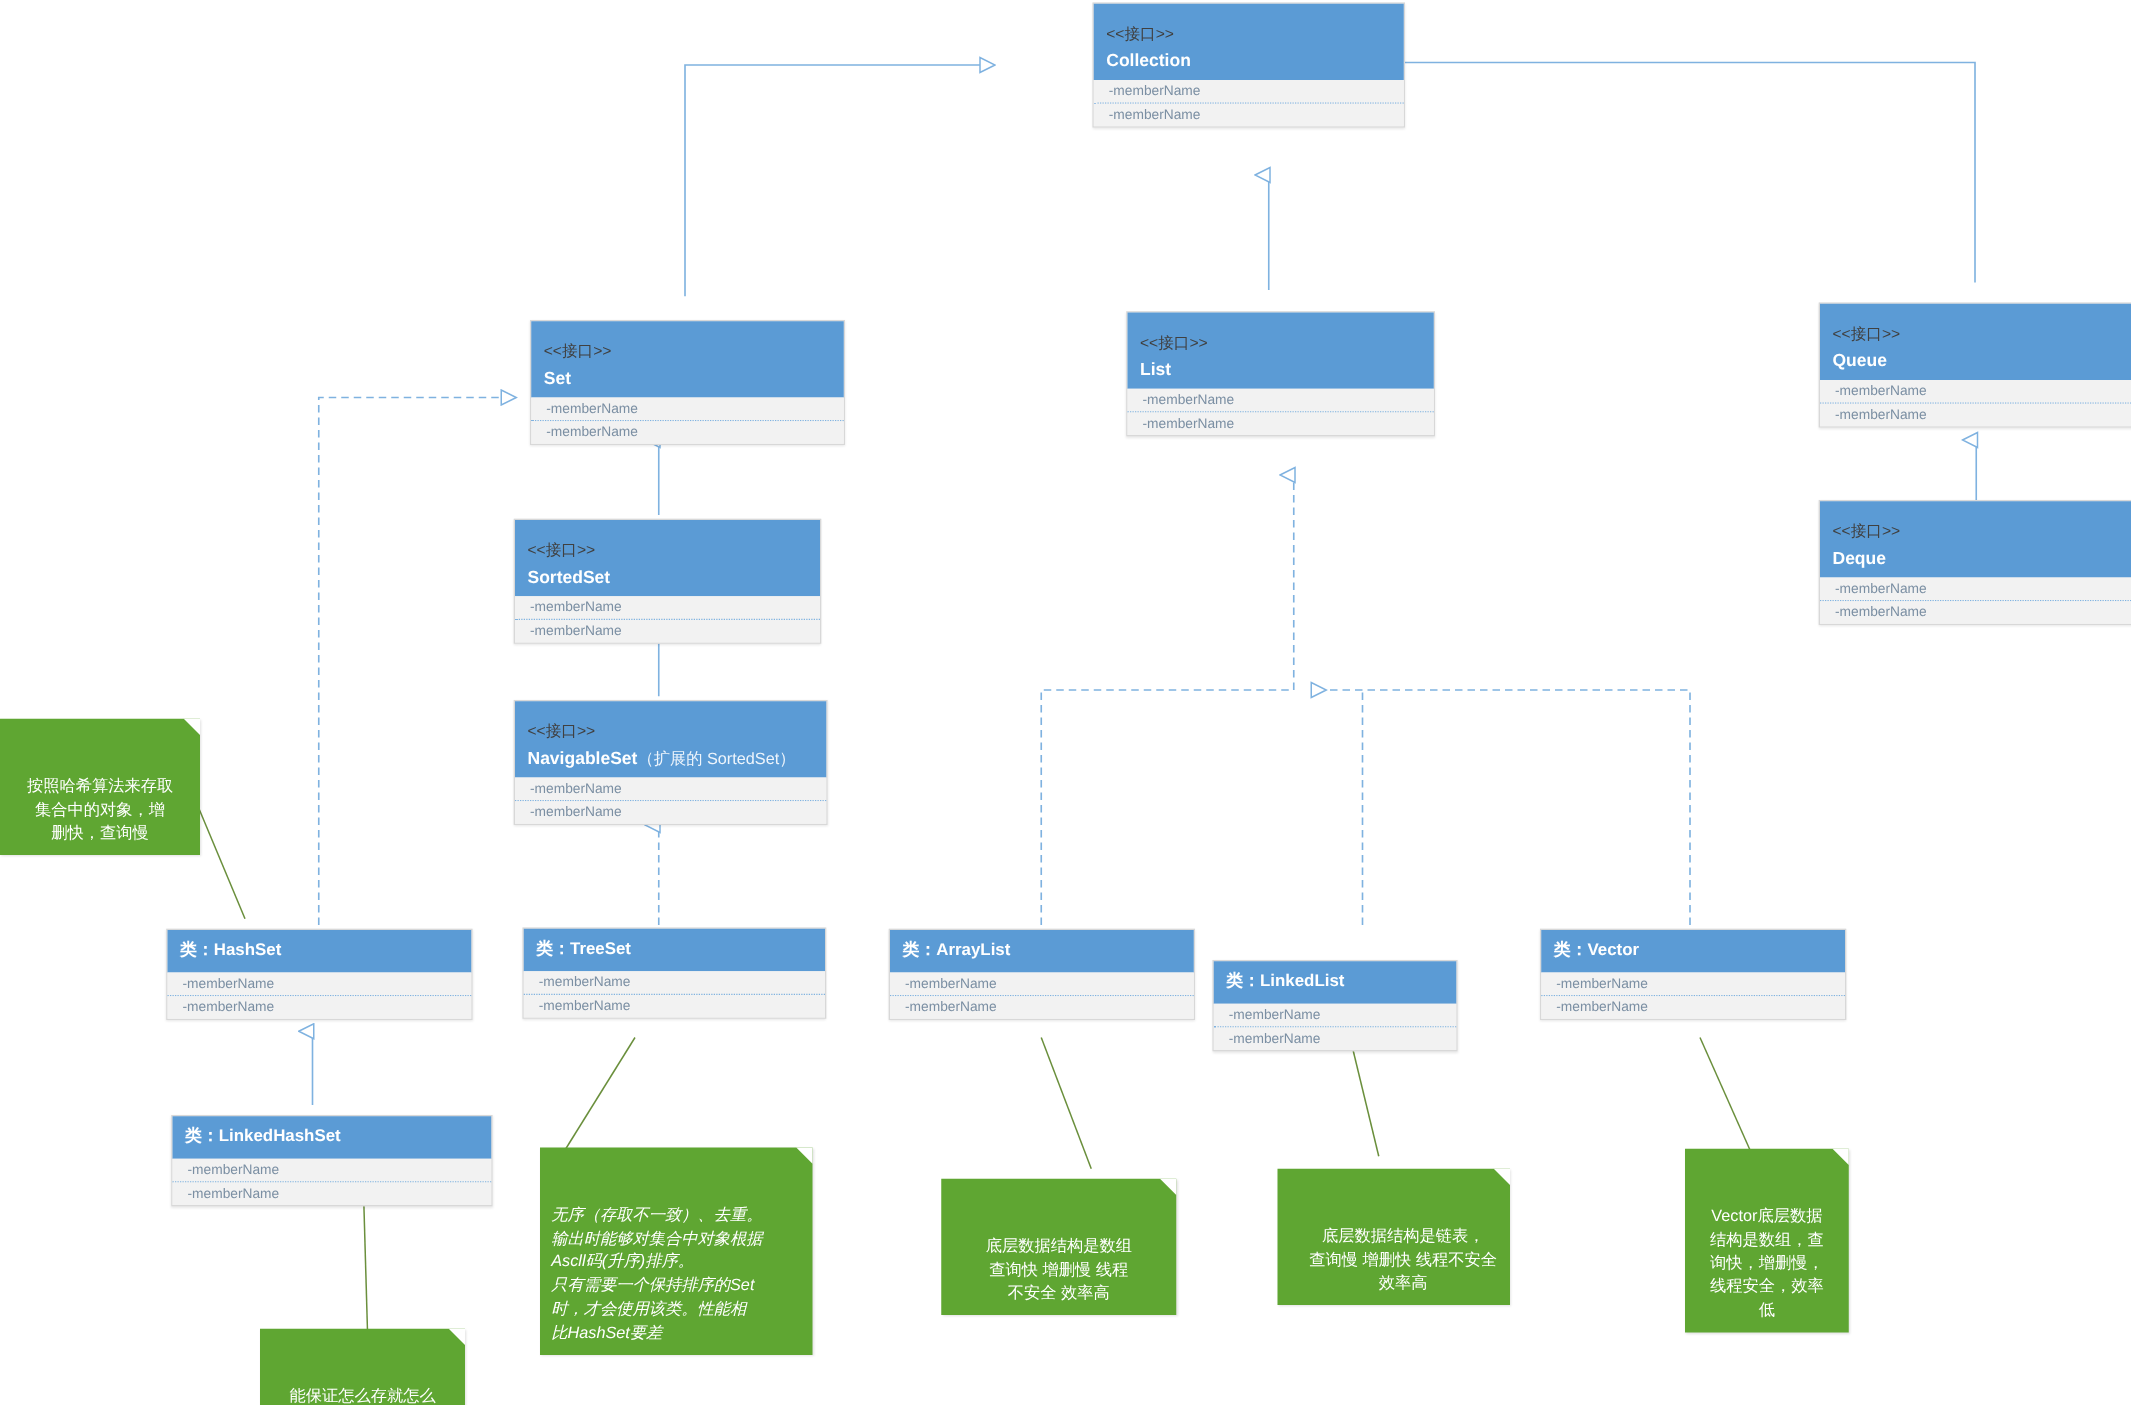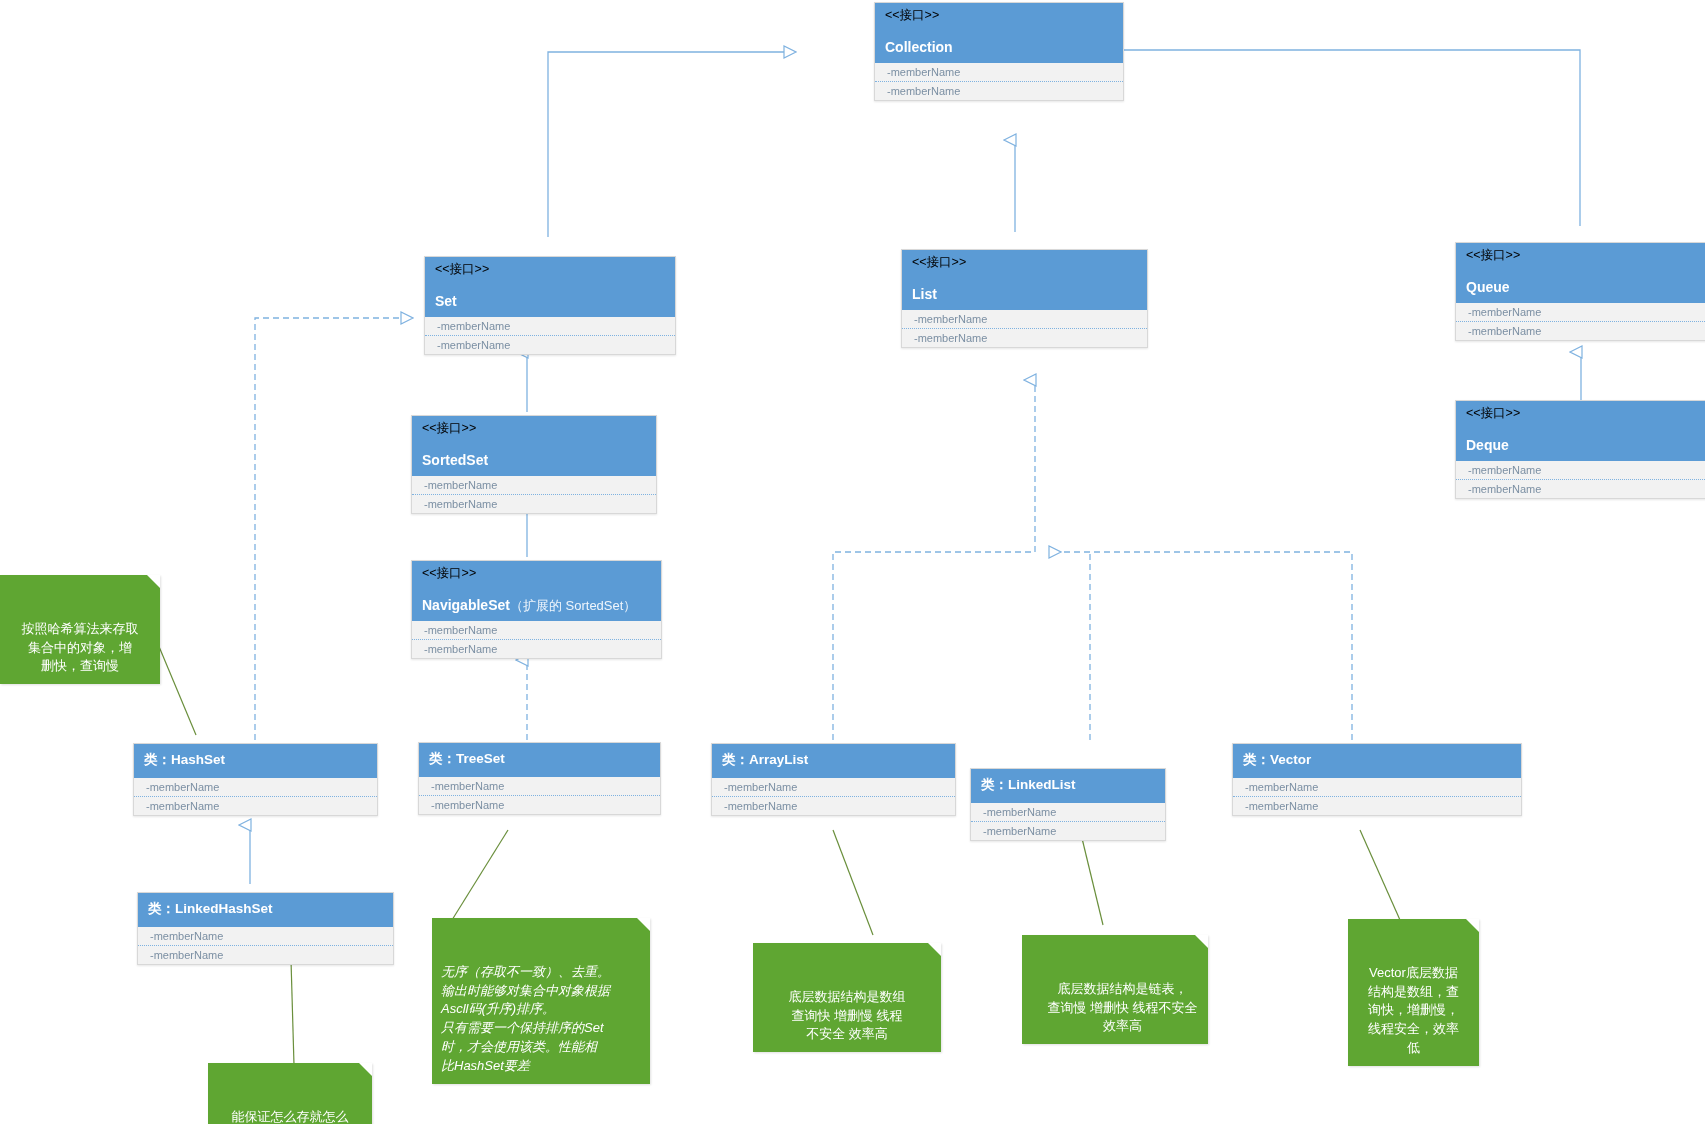--- a/index.html
+++ b/index.html
@@ -38,30 +38,31 @@
   }
   .uml .hdr {
     background: #5b9bd5;
     color: #ffffff;
     box-sizing: border-box;
     padding: 5px 10px 7px 10px;
     line-height: 1.25;
   }
   .uml .stereo {
     font-size: 12.5px;
-    color: #000000;
+    color: #404040;
     letter-spacing: 0px;
     white-space: nowrap;
+    margin-top: 12px;
   }
   .uml .cname {
     font-size: 14px;
     font-weight: bold;
     color: #ffffff;
     white-space: nowrap;
-    margin-top: 15px;
+    margin-top: 4px;
   }
   .uml .cname .ext {
     font-weight: normal;
     font-size: 13px;
     color: #eef5fc;
   }
   .uml .clsname {
     font-size: 13.5px;
     font-weight: bold;
     color: #ffffff;
@@ -261,21 +262,21 @@
   </div>
 
   <div class="uml" style="left:970px; top:768px; width:196px;">
     <div class="hdr klass">
       <div class="clsname"><span class="kw">类：</span><span>LinkedList</span></div>
     </div>
     <div class="compart first">-memberName</div>
     <div class="compart">-memberName</div>
   </div>
 
-  <div class="uml" style="left:1232px; top:743px; width:290px;">
+  <div class="uml" style="left:1232px; top:743px; width:245px;">
     <div class="hdr klass">
       <div class="clsname"><span class="kw">类：</span><span>Vector</span></div>
     </div>
     <div class="compart first">-memberName</div>
     <div class="compart">-memberName</div>
   </div>
 
   <div class="note" style="left:0px; top:575px; width:160px;">
     <span class="fold"></span>
     <span>按照哈希算法来存取

